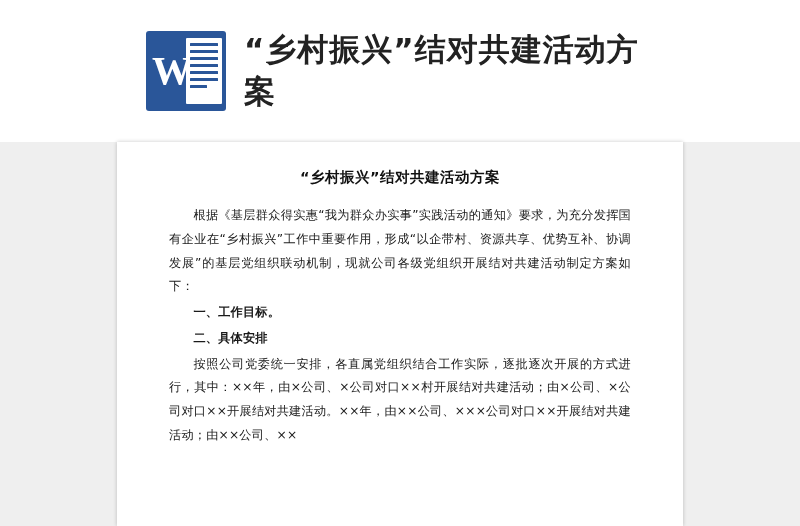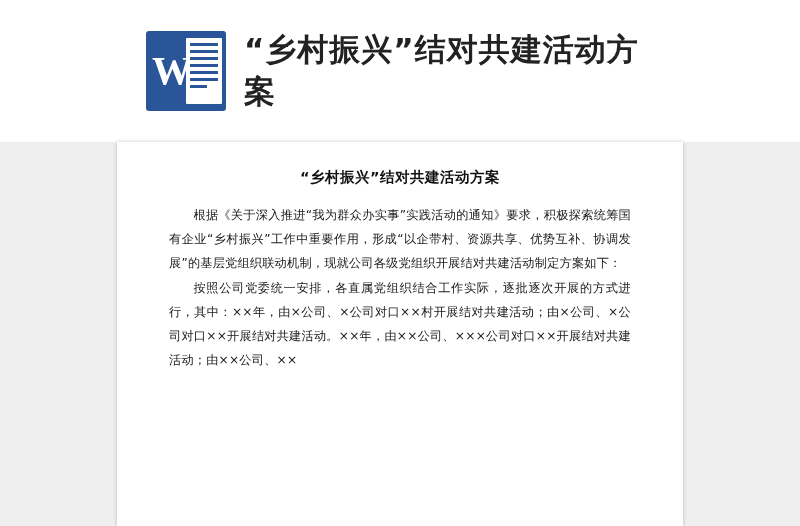--- a/index.html
+++ b/index.html
@@ -152,18 +152,20 @@
           <i class="short"></i>
         </span>
       </div>
       <div class="header-title">“乡村振兴”结对共建活动方案</div>
     </div>
   </div>
 
   <div class="doc-wrap">
     <div class="sheet">
       <div class="doc-title">“乡村振兴”结对共建活动方案</div>
-      <p class="doc-p">根据《关于深入推进“我为群众办实事”实践活动的通知》要求，积极探索统筹国有企业“乡村振兴”工作中重要作用，形成“以企带村、资源共享、优势互补、协调发展”的基层党组织联动机制，现就公司各级党组织开展结对共建活动制定方案如下：</p>
+      <p class="doc-p">根据《基层群众得实惠“我为群众办实事”实践活动的通知》要求，为充分发挥国有企业在“乡村振兴”工作中重要作用，形成“以企带村、资源共享、优势互补、协调发展”的基层党组织联动机制，现就公司各级党组织开展结对共建活动制定方案如下：</p>
+      <p class="doc-p heading">一、工作目标。</p>
+      <p class="doc-p heading">二、具体安排</p>
       <p class="doc-p">按照公司党委统一安排，各直属党组织结合工作实际，逐批逐次开展的方式进行，其中：××年，由×公司、×公司对口××村开展结对共建活动；由×公司、×公司对口××开展结对共建活动。××年，由××公司、×××公司对口××开展结对共建活动；由××公司、××</p>
     </div>
   </div>
 
 </div>
 
 </body></html>

